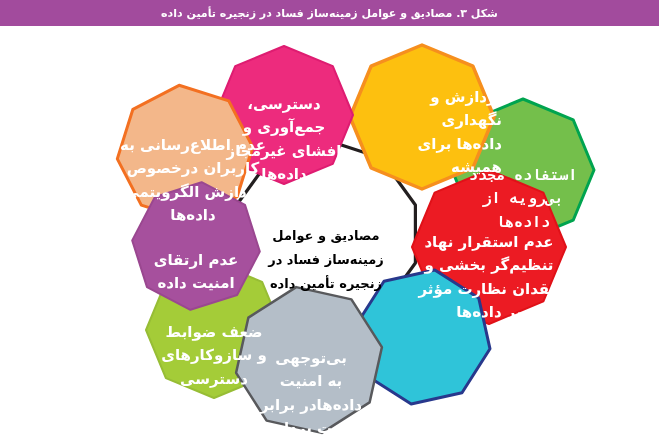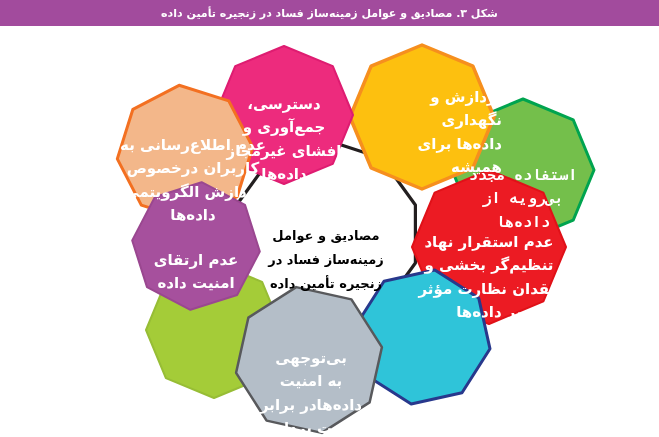--- a/index.html
+++ b/index.html
@@ -79,19 +79,22 @@
 بی‌رویه از
 داده‌ها</div>
   <div class="node-label" style="left:489px;top:277px;">عدم استقرار نهاد
 تنظیم‌گر بخشی و
 فقدان نظارت مؤثر
 بر داده‌ها</div>
   <div class="node-label" style="left:311px;top:381px;margin-top:12px;">بی‌توجهی
 به امنیت
 داده‌هادر برابر
 سرعت پردازش</div>
+  <div class="node-label" style="left:214px;top:356px;">ضعف ضوابط
+و سازوکارهای
+دسترسی</div>
   <div class="node-label" style="left:196px;top:272px;">عدم ارتقای
 امنیت داده</div>
   <div class="node-label" style="left:193px;top:180px;">عدم اطلاع‌رسانی به
 کاربران درخصوص
 پردازش الگرویتمی
 داده‌ها</div>
 </div>
 
 </body></html>

